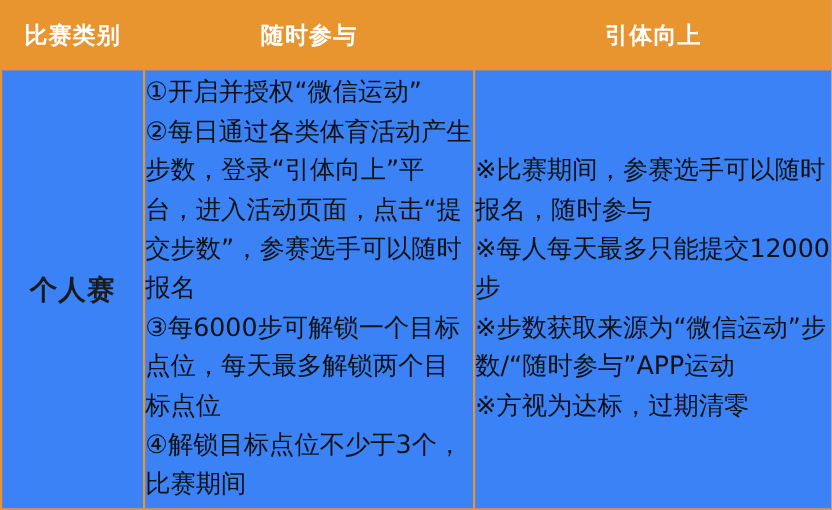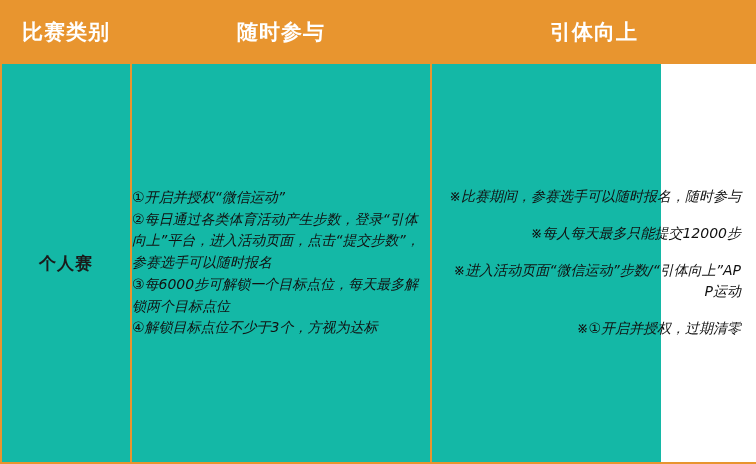--- a/index.html
+++ b/index.html
@@ -7,24 +7,24 @@
     padding: 0;
     background: #ffffff;
   }
   body {
     width: 756px;
     height: 464px;
     font-family: "DejaVu Sans", "Liberation Sans", sans-serif;
     overflow: hidden;
   }
   .table-wrap {
-    width: 661px;
+    width: 756px;
     height: 464px;
     box-sizing: border-box;
-    background: #14b8a6;
+    background: #3b82f6;
   }
   table.rules-table {
     border-collapse: collapse;
     width: 756px;
     height: 464px;
     table-layout: fixed;
   }
   table.rules-table td, table.rules-table th {
     border: 2px solid #E8952F;
     vertical-align: middle;
@@ -39,40 +39,39 @@
     text-align: center;
     letter-spacing: 1px;
   }
   col.c1 { width: 130px; }
   col.c2 { width: 300px; }
   col.c3 { width: 326px; }
 
   td.category-cell {
     text-align: center;
     font-weight: bold;
-    font-size: 17px;
+    font-size: 25px;
     color: #1a1a1a;
     letter-spacing: 1px;
   }
   td.body-cell {
-    font-size: 14px;
+    font-size: 23px;
     line-height: 1.55;
     color: #111111;
     padding: 14px 10px 14px 12px;
     vertical-align: top;
     letter-spacing: 0px;
-    font-style: italic;
   }
   td.body-cell .line {
     display: block;
     white-space: normal;
     word-break: break-all;
   }
   .rules-list .line { margin: 0; }
-  .notes-list .line { margin: 15px; text-align: right; }
+  .notes-list .line { margin: 0; }
 </style>
 </head>
 <body>
 
 <div class="table-wrap">
   <table class="rules-table">
     <colgroup>
       <col class="c1">
       <col class="c2">
       <col class="c3">
@@ -85,27 +84,27 @@
       </tr>
     </thead>
     <tbody>
       <tr>
         <td class="category-cell">个人赛</td>
         <td class="body-cell">
           <div class="rules-list">
             <span class="line">①开启并授权“微信运动”</span>
             <span class="line">②每日通过各类体育活动产生步数，登录“引体向上”平台，进入活动页面，点击“提交步数”，参赛选手可以随时报名</span>
             <span class="line">③每6000步可解锁一个目标点位，每天最多解锁两个目标点位</span>
-            <span class="line">④解锁目标点位不少于3个，方视为达标</span>
+            <span class="line">④解锁目标点位不少于3个，比赛期间</span>
           </div>
         </td>
         <td class="body-cell">
           <div class="notes-list">
             <span class="line">※比赛期间，参赛选手可以随时报名，随时参与</span>
             <span class="line">※每人每天最多只能提交12000步</span>
-            <span class="line">※进入活动页面“微信运动”步数/“引体向上”APP运动</span>
-            <span class="line">※①开启并授权，过期清零</span>
+            <span class="line">※步数获取来源为“微信运动”步数/“随时参与”APP运动</span>
+            <span class="line">※方视为达标，过期清零</span>
           </div>
         </td>
       </tr>
     </tbody>
   </table>
 </div>
 
 </body></html>

